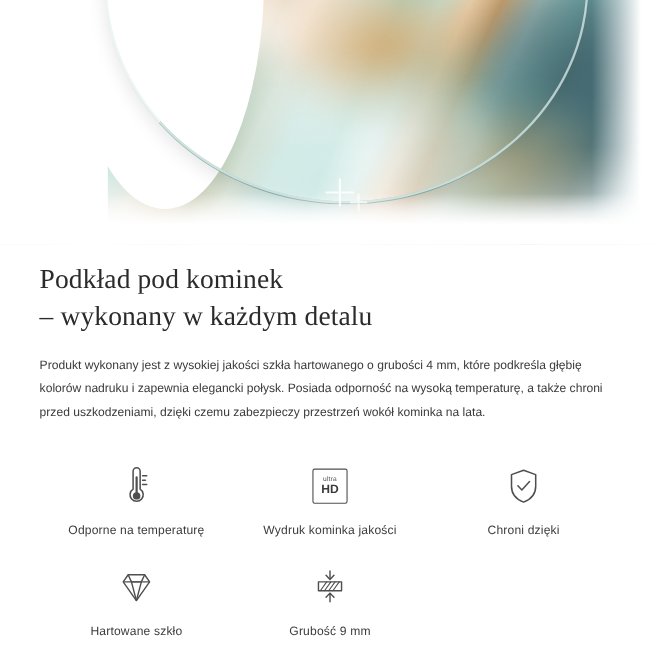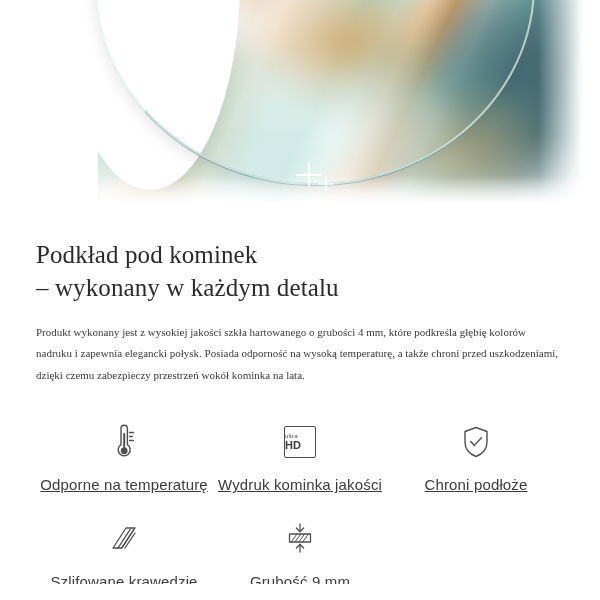--- a/index.html
+++ b/index.html
@@ -159,21 +159,21 @@
     font-family: "Liberation Serif", serif;
     font-weight: 400;
     font-size: 25px;
     line-height: 1.32;
     color: #2b2b2b;
     margin: 16px 0 0 0;
     letter-spacing: 0.1px;
   }
   h1.headline .line2 { display: block; }
   p.body-copy {
-    font-family: Liberation Serif, serif;
+    font-family: Liberation Sans, sans-serif;
     font-size: 11px;
     line-height: 1.95;
     color: #3a3a3a;
     margin: 18px 0 0 0;
     max-width: 534px;
   }
 
   
   .features {
     position: relative;
@@ -190,34 +190,33 @@
     padding: 8px 4px 6px 4px;
   }
   .feature-icon {
     height: 44px;
     display: flex;
     align-items: center;
     justify-content: center;
   }
   .feature-label {
     margin-top: 12px;
-    font-size: 15px;
+    font-size: 11px;
     color: #3c3c3c;
     text-align: center;
     letter-spacing: 0.15px;
-    text-decoration: underline;
   }
   .ultrahd-box {
     width: 30px;
     height: 30px;
     border: 1.6px solid #4f4f4f;
     border-radius: 2px;
     display: flex;
     flex-direction: column;
-    align-items: flex-start;
+    align-items: center;
     justify-content: center;
     line-height: 1;
   }
   .ultrahd-box .u-top {
     font-size: 6px;
     color: #4f4f4f;
     letter-spacing: 0.2px;
   }
   .ultrahd-box .u-bot {
     font-size: 11px;
@@ -290,35 +289,36 @@
         <div class="feature-label">Wydruk kominka jakości</div>
       </div>
 
       <div class="feature">
         <div class="feature-icon">
           <svg width="34" height="40" viewBox="0 0 34 40" fill="none" stroke="#4f4f4f" stroke-width="1.4" stroke-linejoin="round" stroke-linecap="round">
             <path d="M17 5.5 L28 9.5 V20 c0 7.2-5 12.2-11 14.5C11 32.2 6 27.2 6 20 V9.5 Z"></path>
             <path d="M11.8 19.6 l3.6 3.8 7-7.6"></path>
           </svg>
         </div>
-        <div class="feature-label">Chroni podłoże</div>
-      </div>
-
-
-      <div class="feature">
-        <div class="feature-icon">
-          <svg width="38" height="34" viewBox="0 0 38 34" fill="none" stroke="#4f4f4f" stroke-width="1.3" stroke-linecap="round" stroke-linejoin="round">
-            <path d="M8 26 L21 6 H30 L17 26 Z"></path>
-            <path d="M13 26 L25.2 7.4"></path>
-            <path d="M16.5 26 L28.4 8"></path>
-            <path d="M20 26 L30 11"></path>
+        <div class="feature-label">Chroni dzięki</div>
+      </div>
+
+      <div class="feature">
+        <div class="feature-icon">
+          <svg width="38" height="36" viewBox="0 0 38 36" fill="none" stroke="#4f4f4f" stroke-width="1.3" stroke-linejoin="round">
+            <path d="M7 13 L11.5 6.5 H26.5 L31 13 L19 30 Z"></path>
+            <path d="M7 13 H31"></path>
+            <path d="M11.5 6.5 L14.5 13 L19 30"></path>
+            <path d="M26.5 6.5 L23.5 13 L19 30"></path>
+            <path d="M14.5 13 H23.5"></path>
           </svg>
         </div>
-        <div class="feature-label">Szlifowane krawędzie</div>
-      </div>
+        <div class="feature-label">Hartowane szkło</div>
+      </div>
+
 
       <div class="feature">
         <div class="feature-icon">
           <svg width="36" height="38" viewBox="0 0 36 38" fill="none" stroke="#4f4f4f" stroke-width="1.3" stroke-linecap="round" stroke-linejoin="round">
             <line x1="18" y1="4" x2="18" y2="11"></line>
             <path d="M14.4 8 L18 11.8 L21.6 8"></path>
             <rect x="7.5" y="14" width="21" height="8"></rect>
             <path d="M9.2 22 L15 14 M13 22 L18.8 14 M16.8 22 L22.6 14 M20.6 22 L26.4 14" stroke-width="1"></path>
             <line x1="18" y1="32" x2="18" y2="25"></line>
             <path d="M14.4 28 L18 24.2 L21.6 28"></path>

